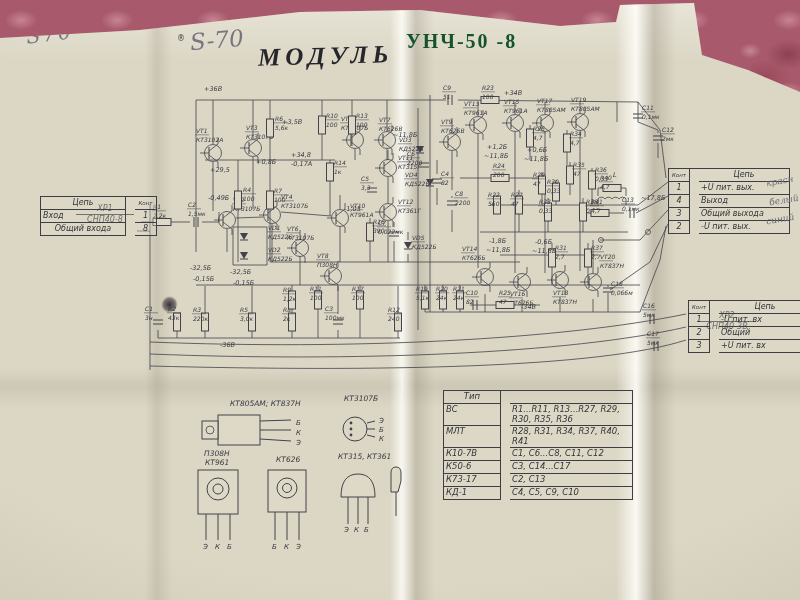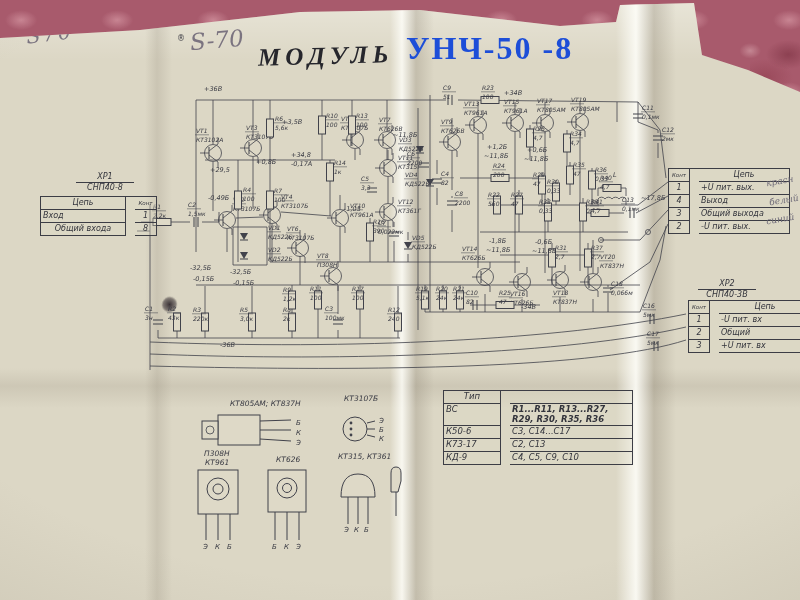--- a/index.html
+++ b/index.html
@@ -27,31 +27,31 @@
     background:radial-gradient(circle at 50% 50%, #3a3236 0%, rgba(58,50,54,.55) 55%, transparent 75%);
     filter:blur(.6px);transform:rotate(25deg);}
   
   .hand{position:absolute;color:#7b7480;font-family:"DejaVu Serif",serif;font-style:italic;}
   .corner{left:26px;top:22px;font-size:21px;transform:rotate(-7deg);letter-spacing:2px;}
   .model-hand{left:190px;top:27px;font-size:23px;transform:rotate(-5deg);}
   .regmark{position:absolute;left:177px;top:34px;font-size:8px;color:#3c3c44;}
   .t1{position:absolute;left:258px;top:42px;font-family:"Liberation Serif",serif;font-style:italic;
       font-size:25px;font-weight:bold;letter-spacing:5px;color:#26262c;transform:rotate(-1.5deg);}
   .t2{position:absolute;left:406px;top:30px;font-family:"Liberation Serif",serif;
-      font-size:32px;font-weight:bold;letter-spacing:2px;color:#1d4ed8;}
+      font-size:20px;font-weight:bold;letter-spacing:2px;color:#14532d;}
   
   .tbl{position:absolute;border-top:1px solid #3c3d45;border-left:1px solid #3c3d45;color:#33343c;
        font-size:8px;font-style:italic;background:rgba(222,217,199,.35);}
   .tr{display:flex;gap:9px;}
   .td{border-right:1px solid #3c3d45;border-bottom:1px solid #3c3d45;padding:1px 2px;
       line-height:10px;min-height:10px;overflow:hidden;}
   .td.c{text-align:center;}
   #parts .td{font-size:8.5px;line-height:9.5px;}
   .ctitle{position:absolute;color:#33343c;font-size:8px;font-style:italic;text-align:center;}
-  .ctitle .top{display:block;border-bottom:1px solid #3c3d45;padding-bottom:1px;}
+  .ctitle .top{display:block;border-bottom:1px solid #3c3d45;padding-bottom:1px;margin-top:32px;}
   .note{position:absolute;color:#6e6a78;font-size:9px;font-style:italic;transform:rotate(-10deg);
         font-family:"DejaVu Serif",serif;}
   
   svg{position:absolute;inset:0;}
   .w{fill:none;stroke:#41424b;stroke-width:1;}
   .w2{fill:none;stroke:#41424b;stroke-width:.8;}
   .comp{fill:#ded9c7;stroke:#41424b;stroke-width:1;}
   text{fill:#393a43;}
   .lv{font-size:6.5px;font-style:italic;}
   .lc{font-size:6px;font-style:italic;}
@@ -929,32 +929,40 @@
           <div class="td" style="width: 88px;">+U пит. вх</div>
         </div>
       </div>
     <div id="parts" class="tbl" style="left: 443px; top: 390px;">
         <div class="tr">
           <div class="td c" style="width: 52px;">Тип</div>
           <div class="td c" style="width: 118px;"></div>
         </div>
         <div class="tr">
           <div class="td" style="width: 52px;">ВС</div>
-          <div class="td" style="width: 118px; font-weight: bold;">R1...R11, R13...R27, R29, R30, R35, R36</div>
+          <div class="td" style="width: 118px;">R1...R11, R13...R27, R29, R30, R35, R36</div>
+        </div>
+        <div class="tr">
+          <div class="td" style="width: 52px;">МЛТ</div>
+          <div class="td" style="width: 118px;">R28, R31, R34, R37, R40, R41</div>
+        </div>
+        <div class="tr">
+          <div class="td" style="width: 52px;">К10-7В</div>
+          <div class="td" style="width: 118px;">С1, С6...С8, С11, С12</div>
         </div>
         <div class="tr">
           <div class="td" style="width: 52px;">К50-6</div>
           <div class="td" style="width: 118px;">С3, С14...С17</div>
         </div>
         <div class="tr">
           <div class="td" style="width: 52px;">К73-17</div>
           <div class="td" style="width: 118px;">С2, С13</div>
         </div>
         <div class="tr">
-          <div class="td" style="width: 52px;">КД-9</div>
+          <div class="td" style="width: 52px;">КД-1</div>
           <div class="td" style="width: 118px;">С4, С5, С9, С10</div>
         </div>
       </div>
 
     <div class="note" id="n0" style="left: 766px; top: 176px;">красн</div>
     <div class="note" id="n1" style="left: 769px; top: 195px;">белый</div>
     <div class="note" id="n2" style="left: 766px; top: 214px;">синий</div>
   </div>
 </div>
 

